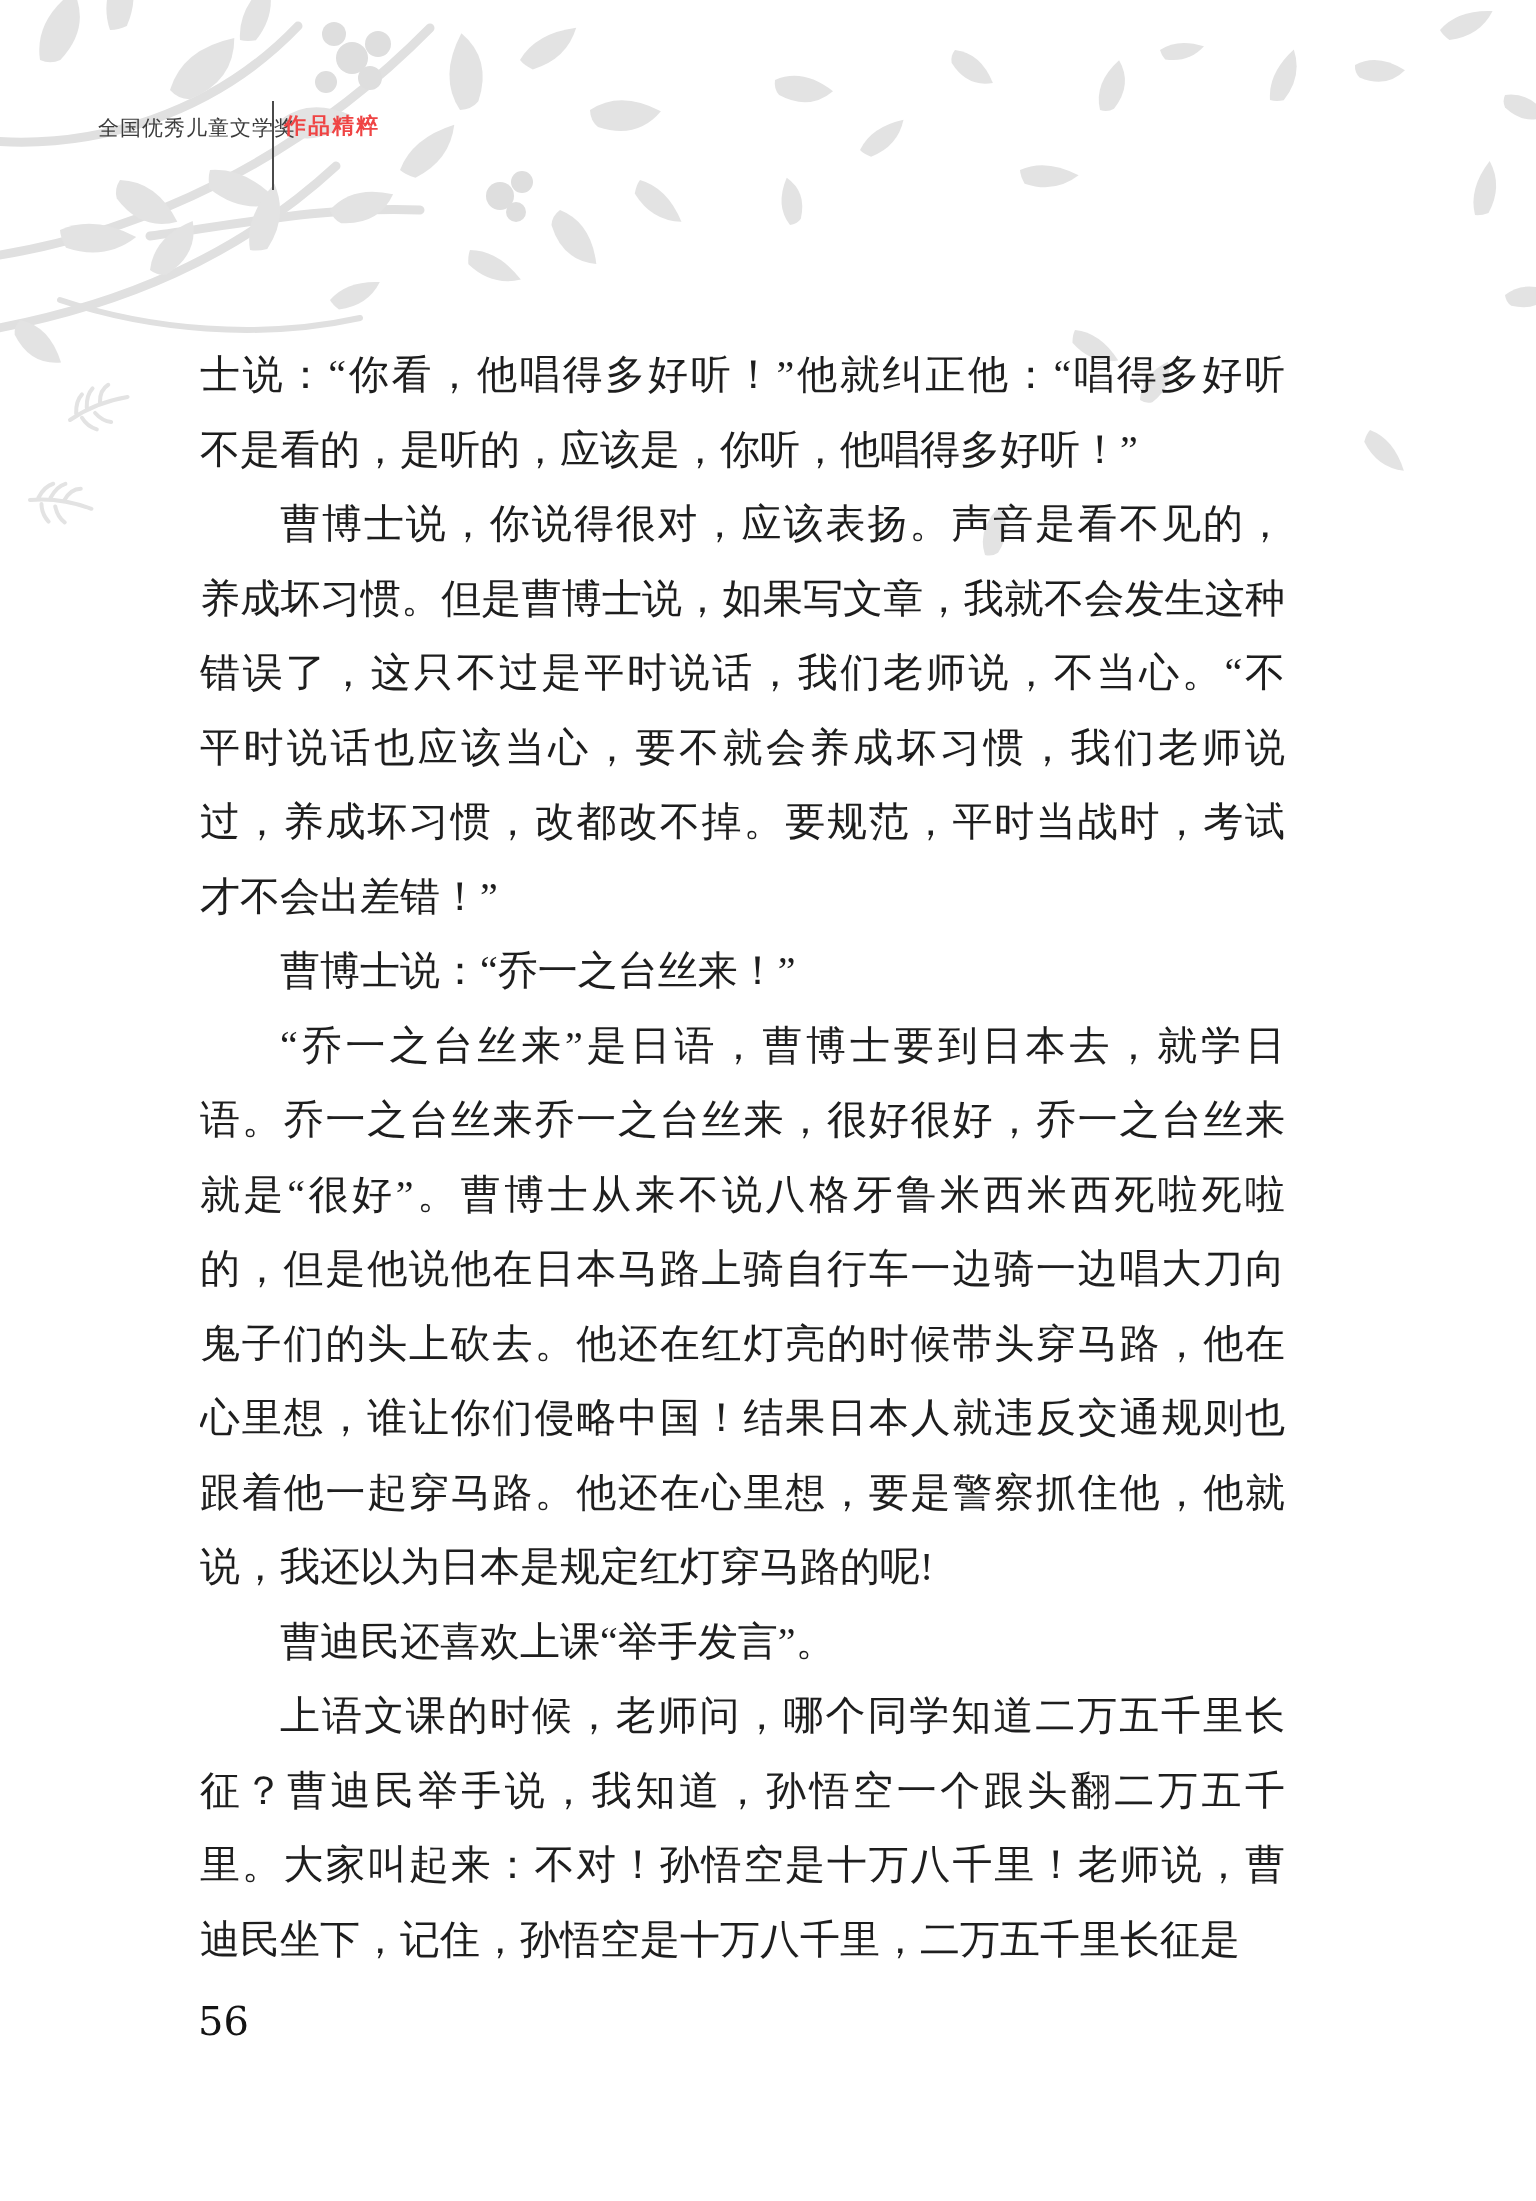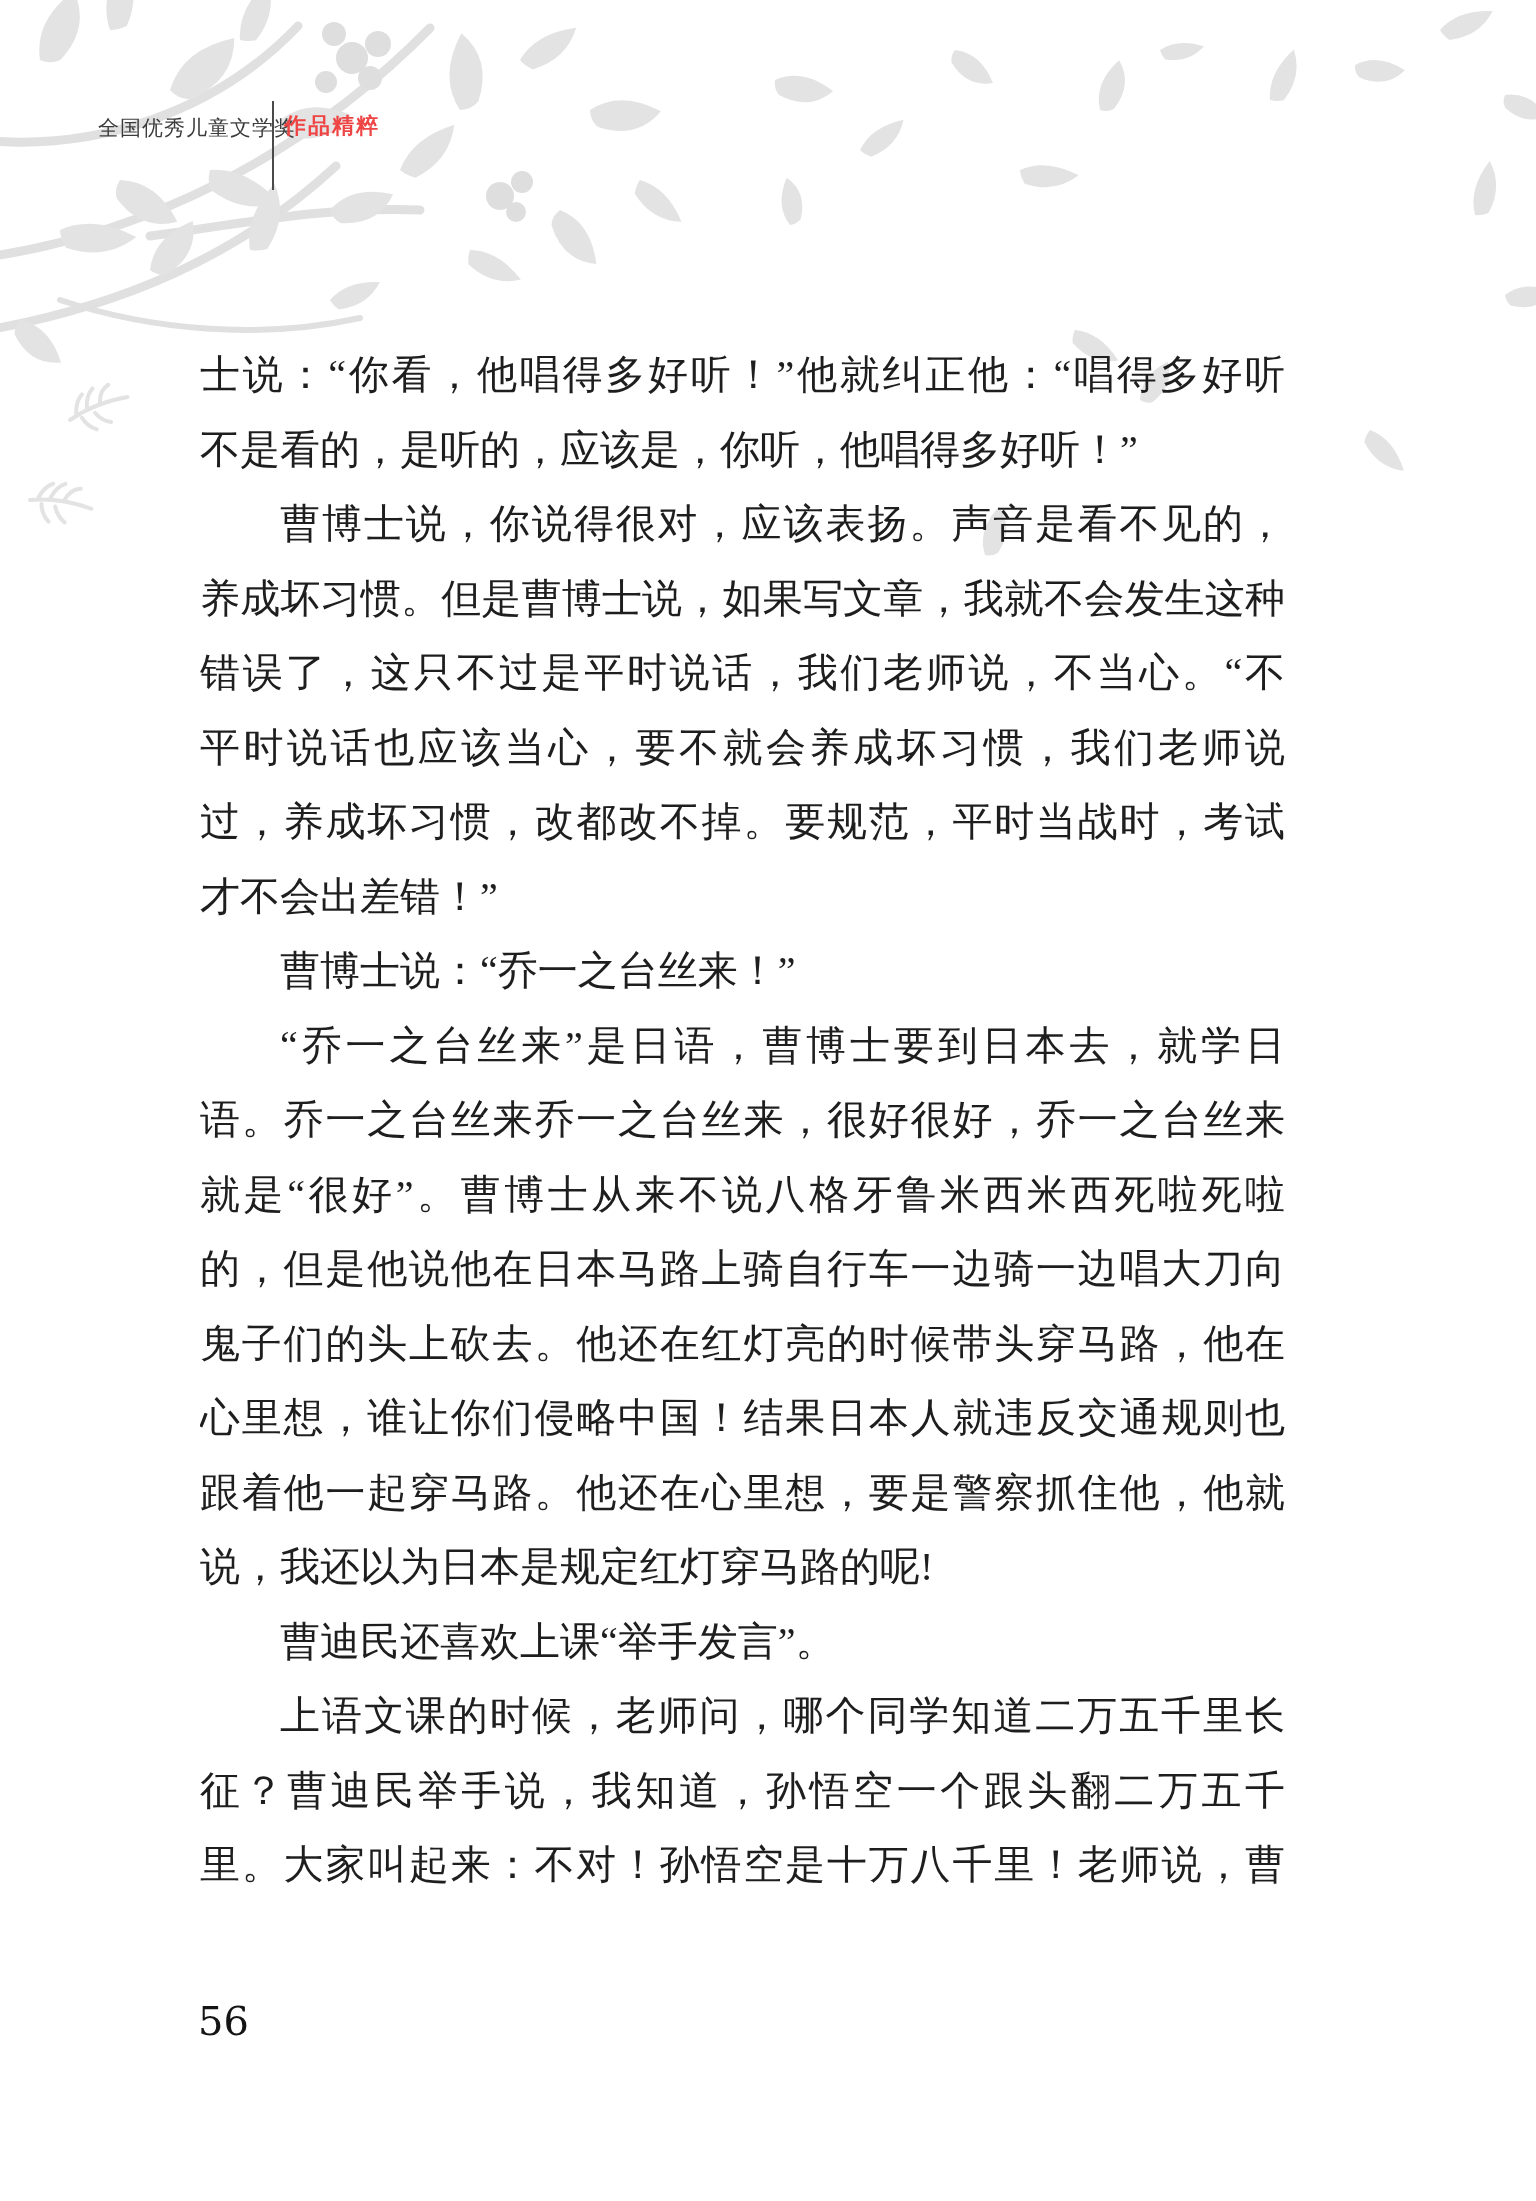--- a/index.html
+++ b/index.html
@@ -145,17 +145,18 @@
       <div class="line fill">就是“很好”。曹博士从来不说八格牙鲁米西米西死啦死啦</div>
       <div class="line fill">的，但是他说他在日本马路上骑自行车一边骑一边唱大刀向</div>
       <div class="line fill">鬼子们的头上砍去。他还在红灯亮的时候带头穿马路，他在</div>
       <div class="line fill">心里想，谁让你们侵略中国！结果日本人就违反交通规则也</div>
       <div class="line fill">跟着他一起穿马路。他还在心里想，要是警察抓住他，他就</div>
       <div class="line">说，我还以为日本是规定红灯穿马路的呢!</div>
       <div class="line indent">曹迪民还喜欢上课“举手发言”。</div>
       <div class="line indent fill">上语文课的时候，老师问，哪个同学知道二万五千里长</div>
       <div class="line fill">征？曹迪民举手说，我知道，孙悟空一个跟头翻二万五千</div>
       <div class="line fill">里。大家叫起来：不对！孙悟空是十万八千里！老师说，曹</div>
+      <div class="line">迪民坐下，记住，孙悟空是十万八千里，二万五千里长征是</div>
     </main>
 
   <div class="pageno">56</div>
 
 </div>
 
 </body></html>

